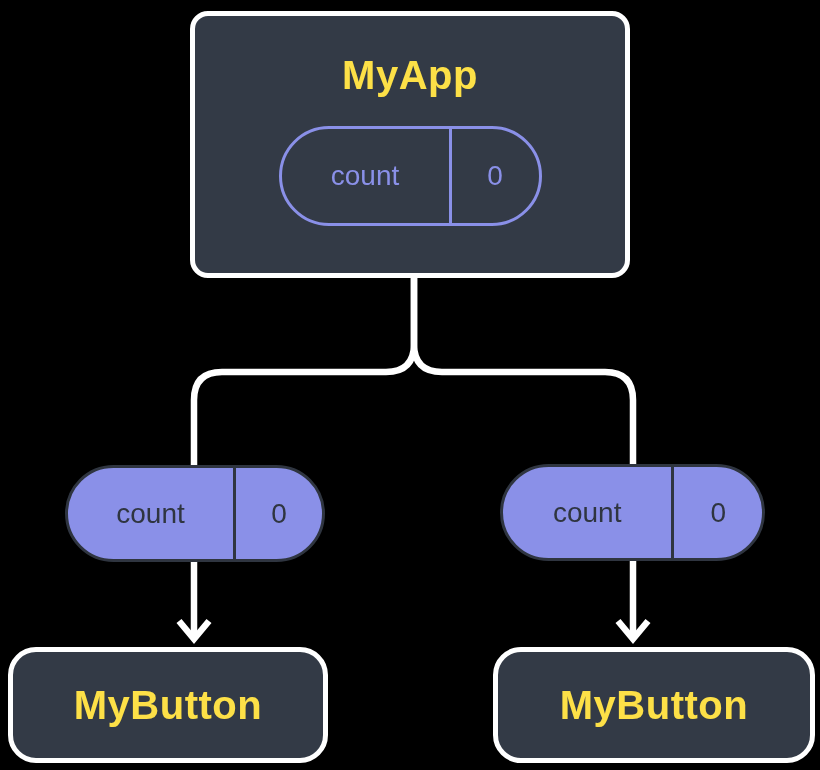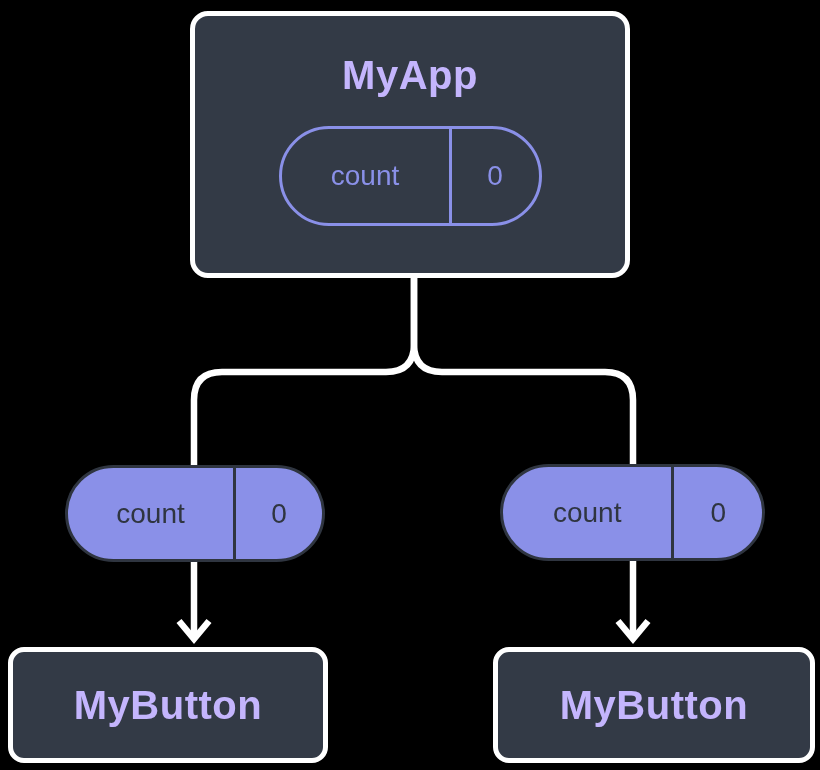--- a/index.html
+++ b/index.html
@@ -36,26 +36,26 @@
     display: flex;
     flex-direction: column;
     align-items: center;
     padding-top: 36px;
     gap: 28px;
   }
   .node-title {
     font-size: 40px;
     font-weight: 700;
     line-height: 46px;
-    color: #c4b5fd;
+    color: #fde047;
     letter-spacing: 0.5px;
   }
   .node-leaf {
     width: 320px; height: 116px;
-    border-radius: 16px;
+    border-radius: 28px;
     display: flex;
     align-items: center;
     justify-content: center;
   }
   .node-leaf.left  { left: 8px;   top: 647px; }
   .node-leaf.right { left: 493px; top: 647px; width: 322px; }
 
   .pill {
     box-sizing: border-box;
     display: flex;

